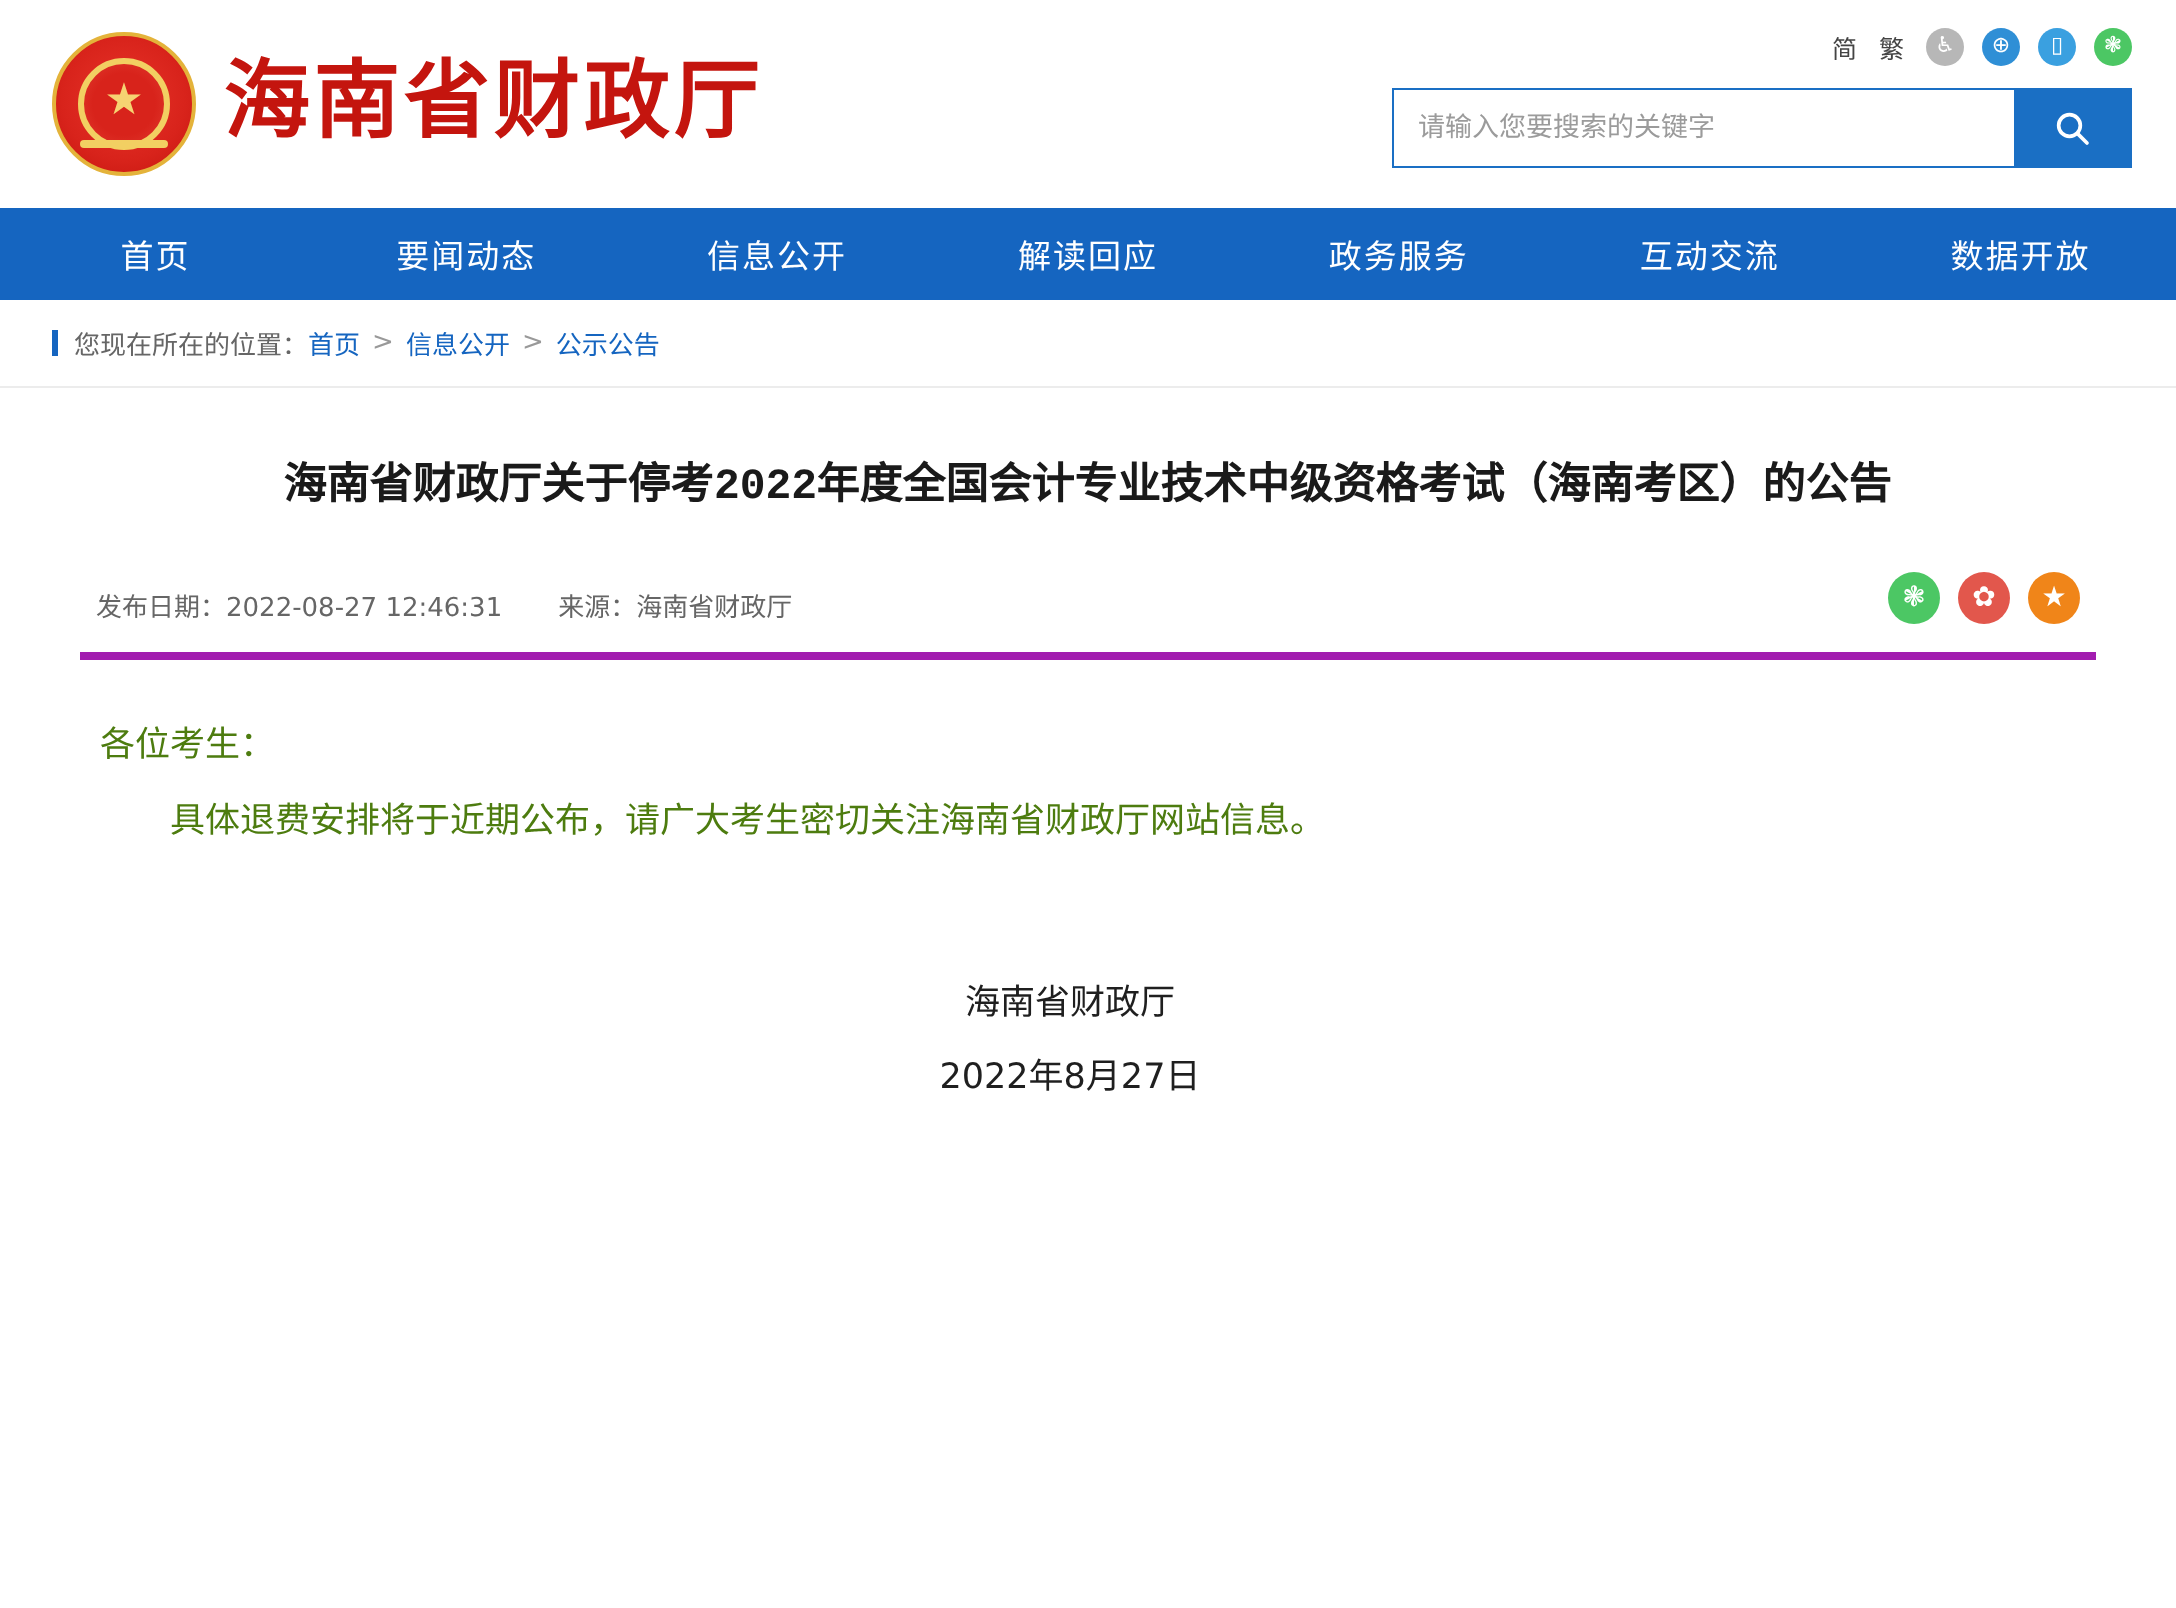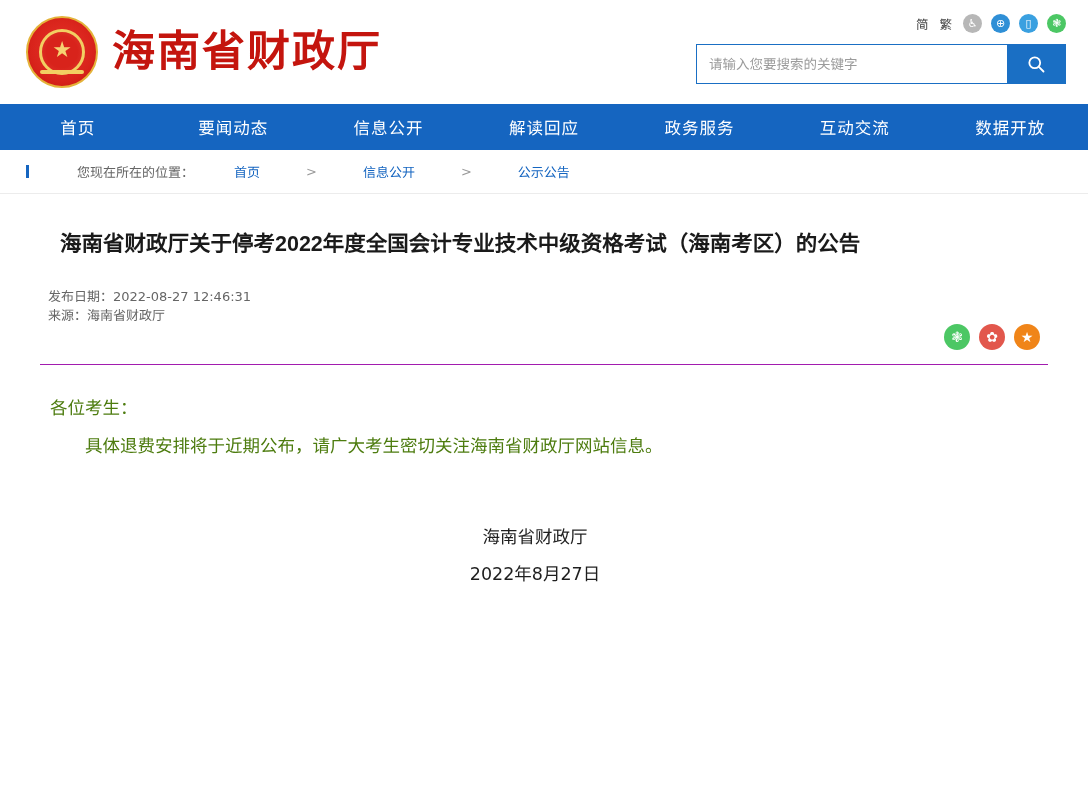--- a/index.html
+++ b/index.html
@@ -154,49 +154,48 @@
   
   .breadcrumb {
     height: 44px;
     display: flex;
     align-items: center;
     padding-left: 26px;
     font-size: 13px;
     color: #666;
     font-family: "DejaVu Sans", sans-serif;
     border-bottom: 1px solid #ececec;
-    gap: 40px;
   }
   .breadcrumb .tick {
     width: 3px; height: 13px;
     background: #1565c0;
     margin-right: 8px;
   }
   .breadcrumb a { color: #1565c0; text-decoration: none; }
   .breadcrumb .sep { margin: 0 6px; color: #999; }
 
   
   .article { padding: 0 40px; }
   .art-title {
-    font-family: Liberation Sans, sans-serif;
+    text-align: center;
+    font-family: Liberation Mono, monospace;
     font-size: 21.5px;
     font-weight: bold;
     color: #1a1a1a;
     padding: 34px 20px 26px;
     line-height: 1.5;
   }
   .meta-row {
     display: flex;
-    align-items: flex-start;
+    align-items: flex-end;
     padding: 0 8px 14px;
-    border-bottom: 1px solid #a21caf;
+    border-bottom: 4px solid #a21caf;
     font-size: 13px;
     color: #666;
     font-family: "DejaVu Sans", sans-serif;
-    flex-direction: column;
   }
   .meta-date { margin-right: 28px; }
   .share {
     margin-left: auto;
     display: flex;
     gap: 9px;
   }
   .share-icon {
     width: 26px; height: 26px;
     border-radius: 50%;

